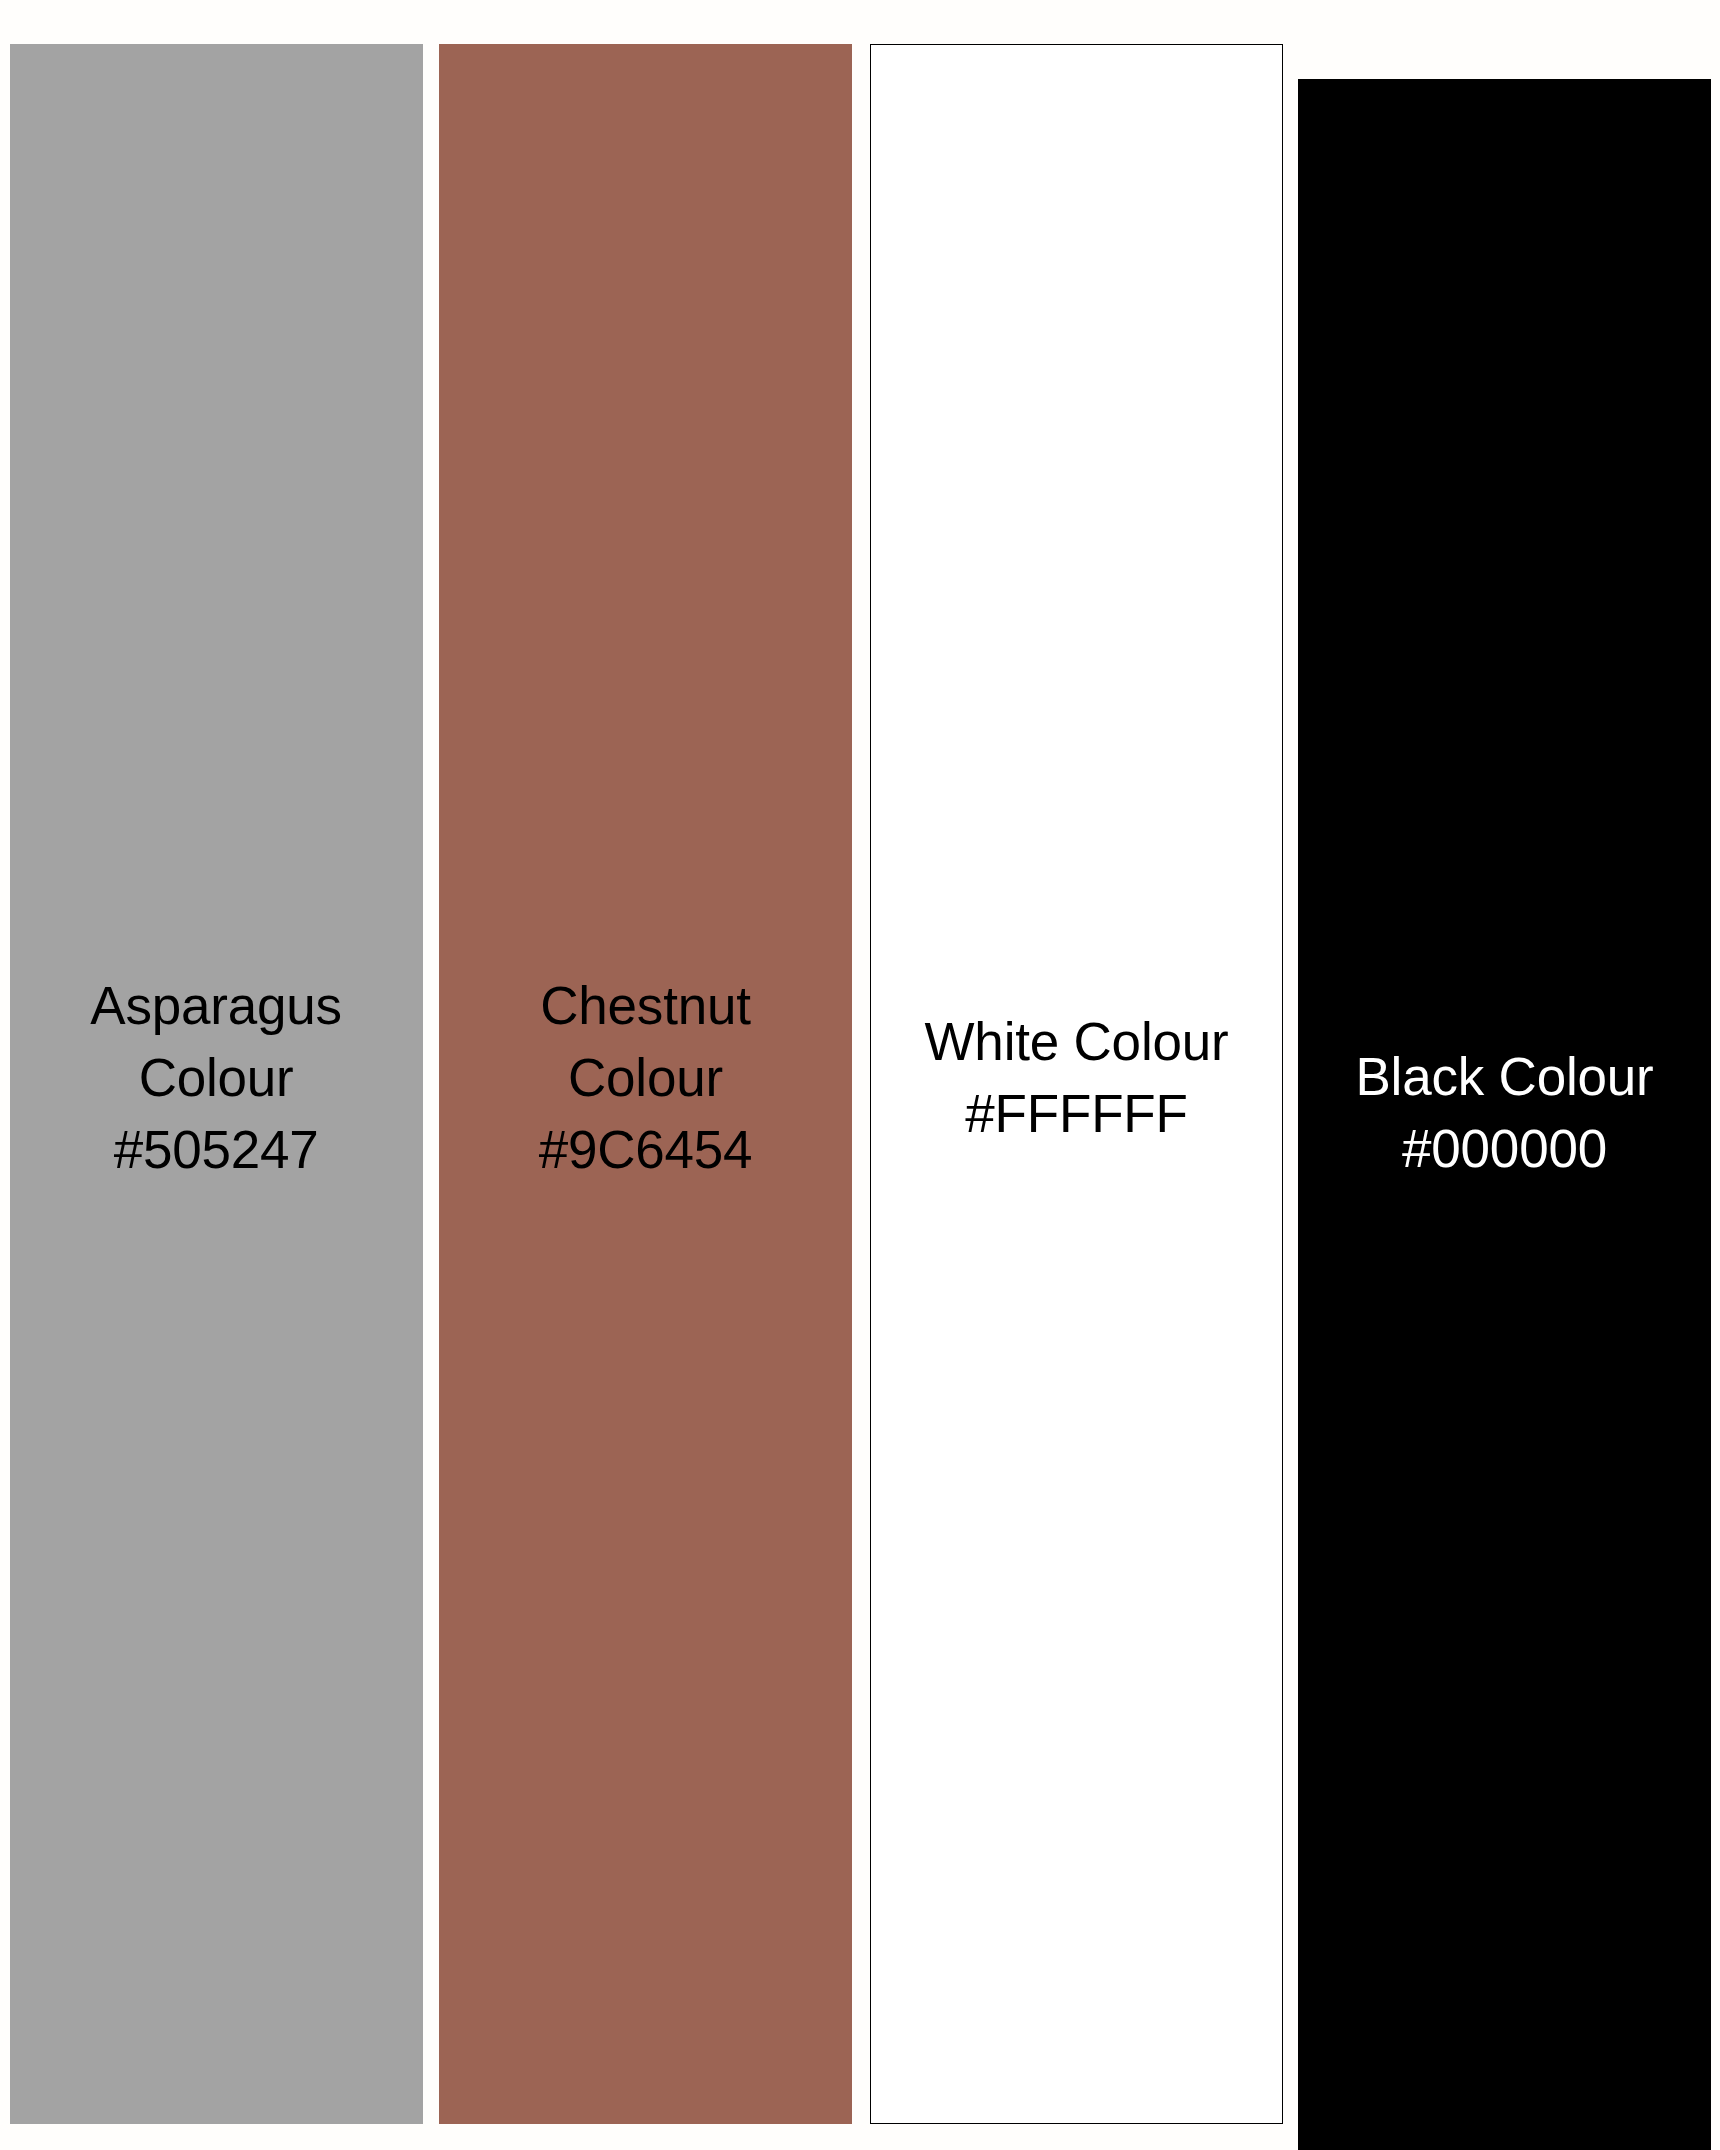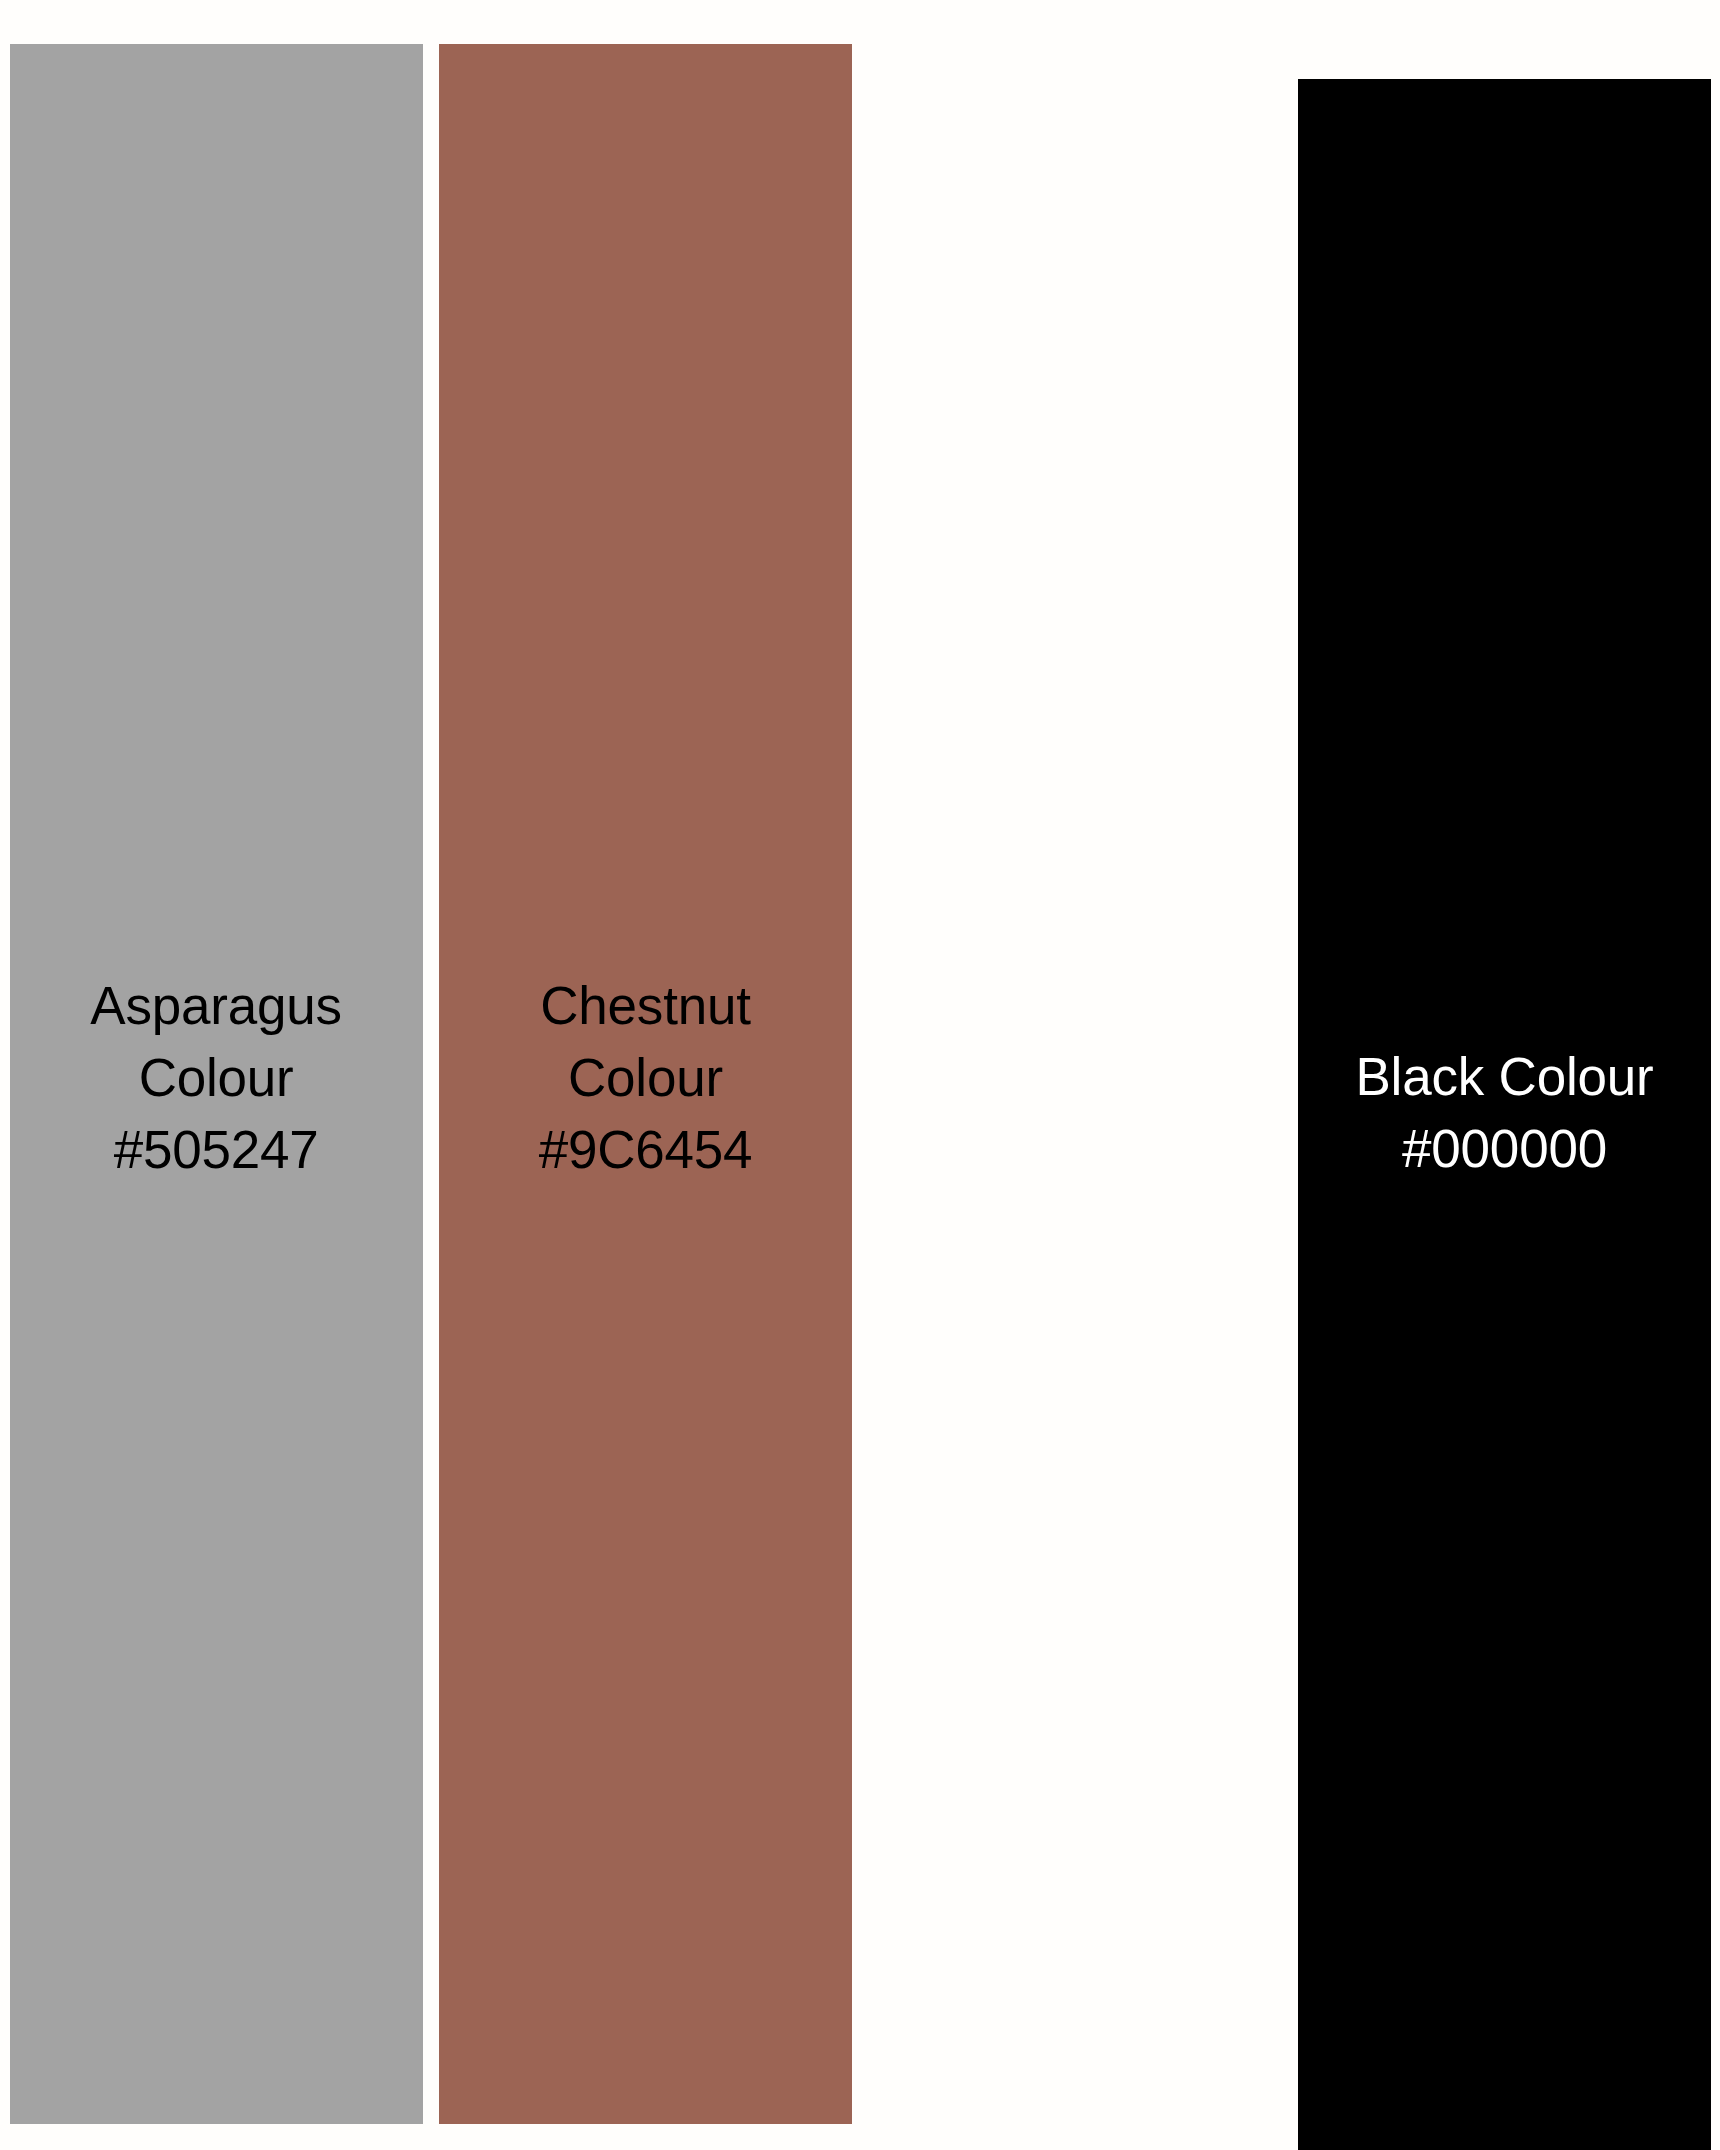--- a/index.html
+++ b/index.html
@@ -68,20 +68,24 @@
 Colour
 #505247</span>
   </div>
 
   <div class="swatch" id="swatch-chestnut">
     <span class="swatch-label">Chestnut
 Colour
 #9C6454</span>
   </div>
 
+  <div class="swatch" id="swatch-white">
+    <span class="swatch-label">White Colour
+#FFFFFF</span>
+  </div>
 
   <div class="swatch" id="swatch-black">
     <span class="swatch-label">Black Colour
 #000000</span>
   </div>
 
 </div>
 
 
 </body></html>

